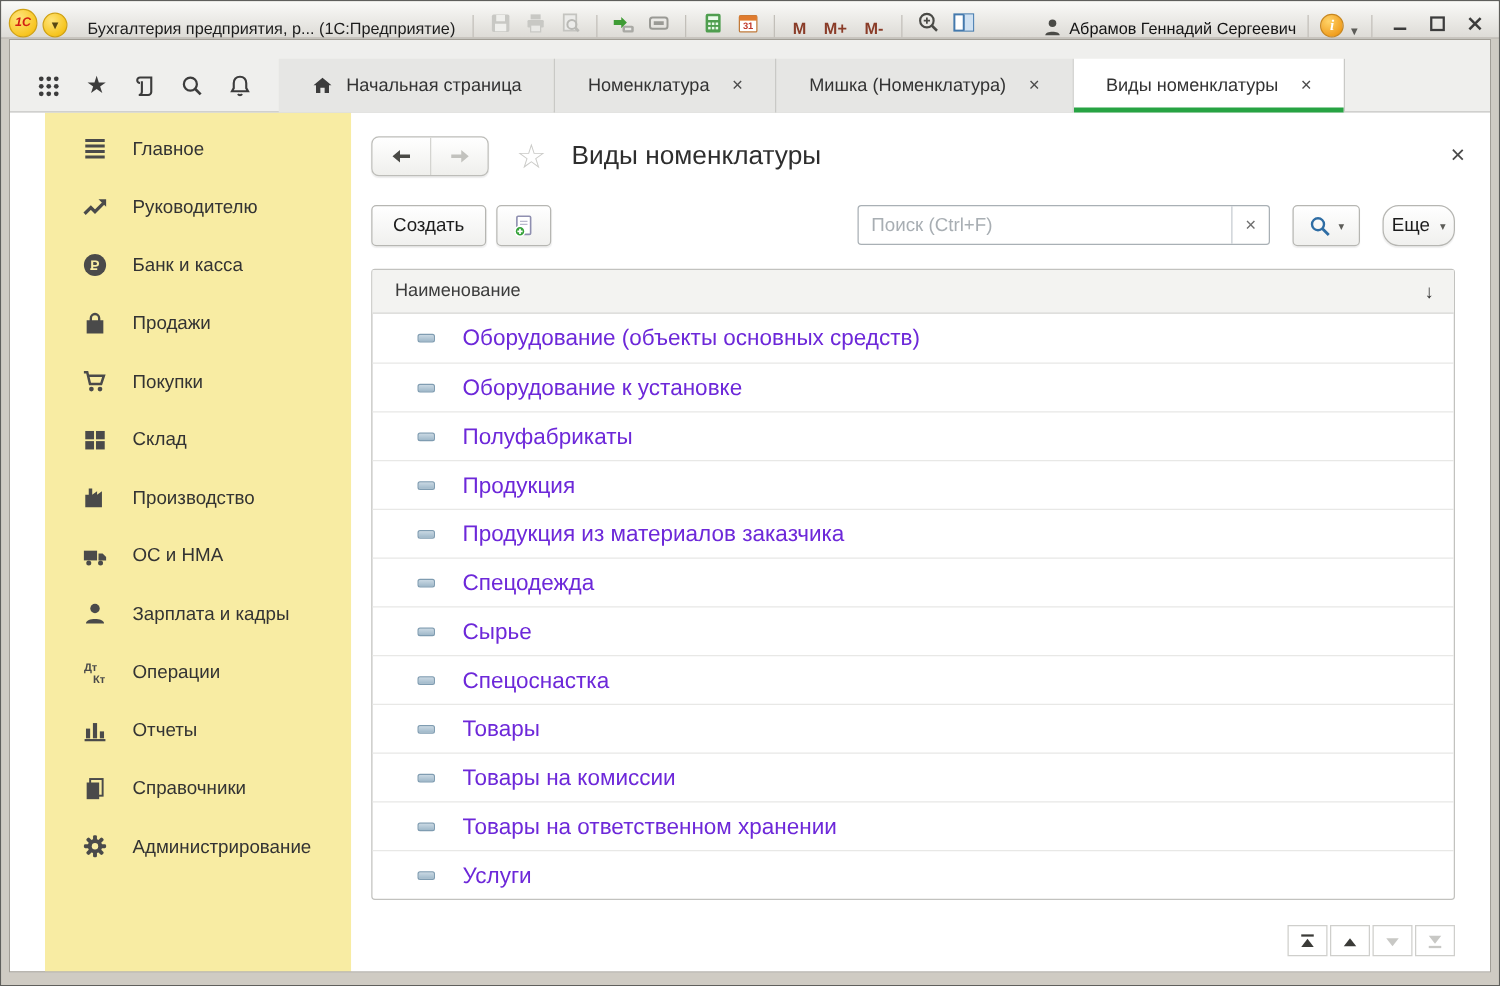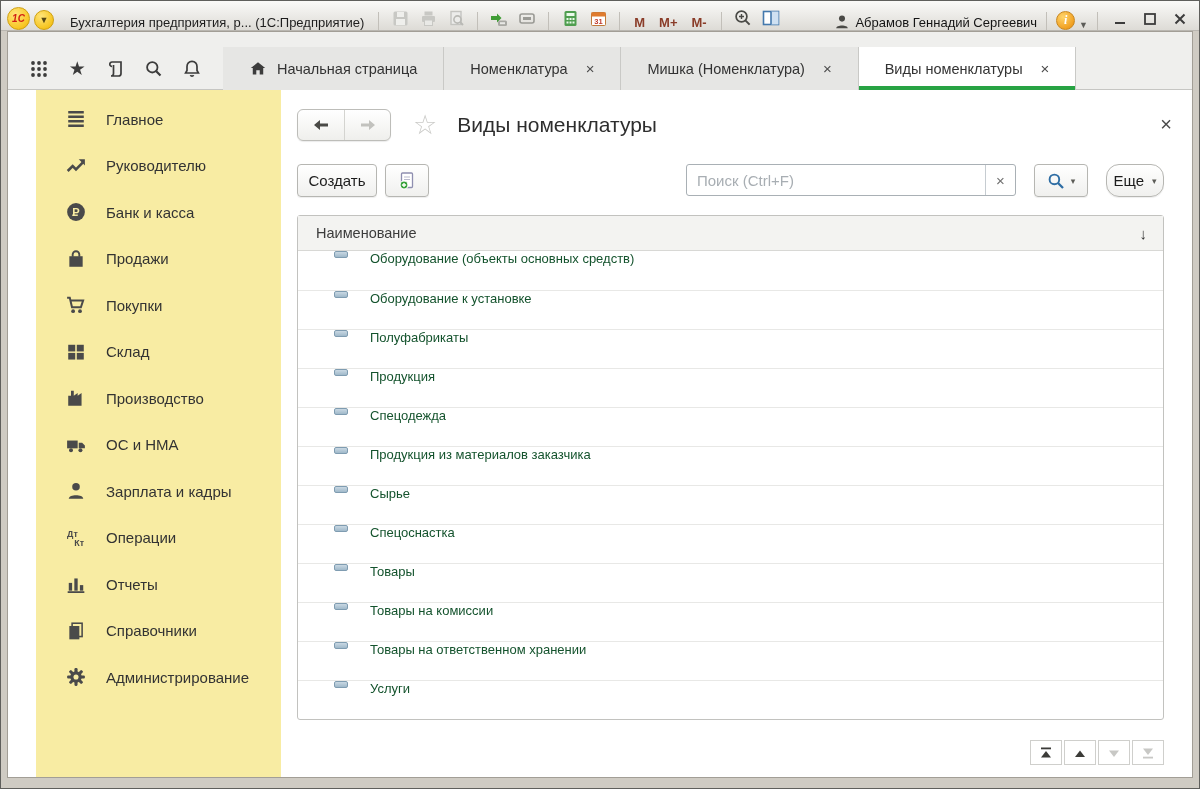--- a/index.html
+++ b/index.html
@@ -79,43 +79,43 @@
   .navbtn { width:46px; height:30px; display:flex; align-items:center; justify-content:center; }
   .navbtn + .navbtn { border-left:1px solid #d4d4d0; }
   .fav-star { font-size:27px; color:#cbcbc8; margin:0 16px 0 22px; line-height:1; }
   .form-title { font-size:21px; color:#2e2e2e; margin-left:4px; }
 
   .form-toolbar { display:flex; align-items:center; margin:22px 28px 0 16px; gap:8px; }
   .btn { height:33px; border:1px solid #b6b6b2; border-radius:4px;
     background:linear-gradient(#ffffff,#f0f0ee); font-size:15px; color:#1c1c1c;
     display:flex; align-items:center; justify-content:center;
     box-shadow:0 1px 1px rgba(0,0,0,0.07); }
-  .btn-create { width:80px; }
+  .btn-create { width:92px; }
   .btn-icon { width:44px; }
   .search-group { margin-left:auto; display:flex; gap:18px; align-items:flex-start; }
   .search-box { width:330px; height:32px; border:1px solid #a9b0b5; border-radius:3px;
     display:flex; align-items:stretch; background:#fff; }
   .search-input { flex:1; border:none; outline:none; padding:0 10px; font-size:15px;
     color:#333; background:transparent; min-width:0;
     font-family:"Liberation Sans","DejaVu Sans",sans-serif; }
   .search-input::placeholder { color:#a8aeb3; }
   .search-clear { width:30px; border-left:1px solid #c6ccd1; display:flex;
     align-items:center; justify-content:center; color:#6f6f6f; font-size:15px; }
   .btn-lens { width:54px; gap:6px; }
   .btn-more { width:58px; gap:8px;border-radius:13px; }
 
   
   .table { margin:18px 28px 0 16px; border:1px solid #c2c2bf; border-radius:3px;
     background:#fff; }
   .thead { height:35px; background:#f3f3f1; border-bottom:1px solid #d8d8d5;
     display:flex; align-items:center; padding:0 16px 0 18px; font-size:14.5px;
     color:#3c3c3c; }
   .sort { margin-left:auto; color:#333; font-size:15px; }
-  .trow { height:39px; display:flex; align-items:flex-start; padding-left:36px;
-    font-size:13px; color:#14532d; }
+  .trow { height:39px; display:flex; align-items:center; padding-left:36px;
+    font-size:18px; color:#6d28d9; }
   .trow + .trow { border-top:1px solid #e8e8e6; }
   .dash { width:14px; height:7px; border-radius:2px; margin-right:22px;
     background:linear-gradient(#c9d8e3,#a0b9ca); border:1px solid #7f9cb1; flex:0 0 14px; }
 
   .bottom-nav { position:absolute; right:28px; bottom:12px; display:flex; gap:2px; }
   .bn-btn { width:32px; height:25px; border:1px solid #cfcfcc; background:#fff;
     display:flex; align-items:center; justify-content:center; }
 </style>
 </head>
 <body>
@@ -504,26 +504,26 @@
                 <span>Полуфабрикаты</span>
               </div>
 
               <div class="trow">
                 <span class="dash"></span>
                 <span>Продукция</span>
               </div>
 
               <div class="trow">
                 <span class="dash"></span>
+                <span>Продукция из материалов заказчика</span>
+              </div>
+
+              <div class="trow">
+                <span class="dash"></span>
                 <span>Спецодежда</span>
-              </div>
-
-              <div class="trow">
-                <span class="dash"></span>
-                <span>Продукция из материалов заказчика</span>
               </div>
 
               <div class="trow">
                 <span class="dash"></span>
                 <span>Сырье</span>
               </div>
 
               <div class="trow">
                 <span class="dash"></span>
                 <span>Спецоснастка</span>

